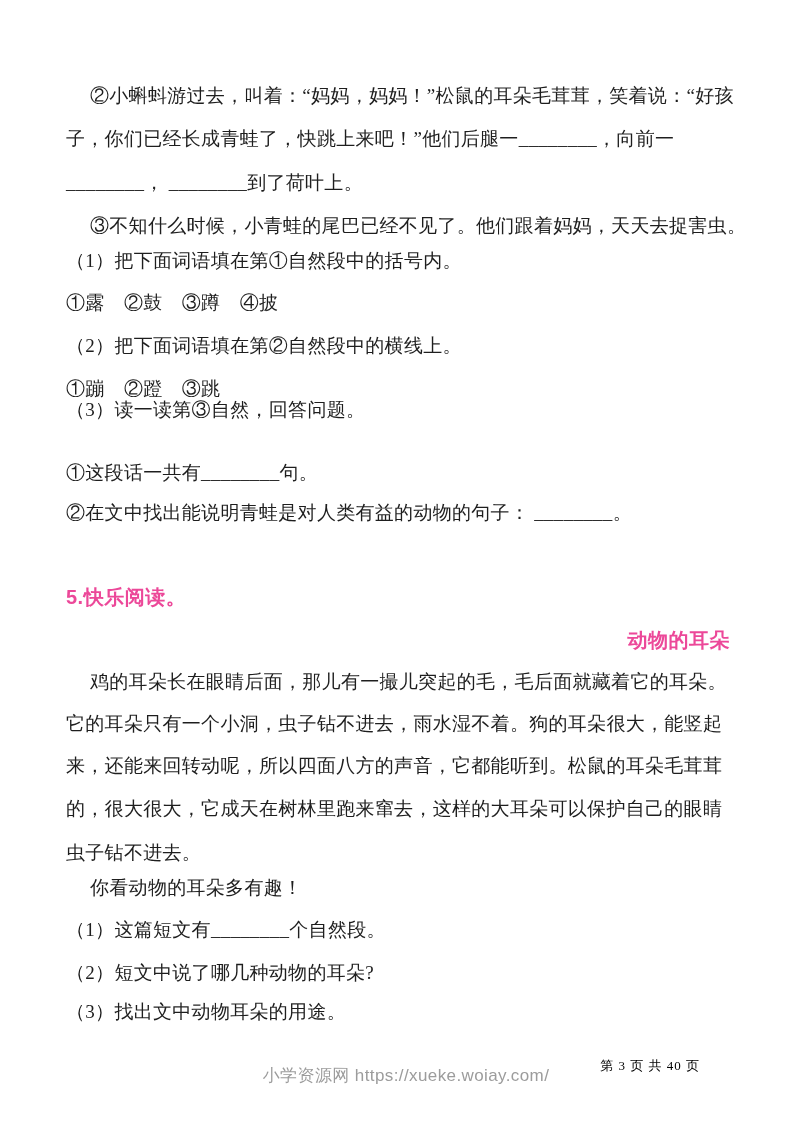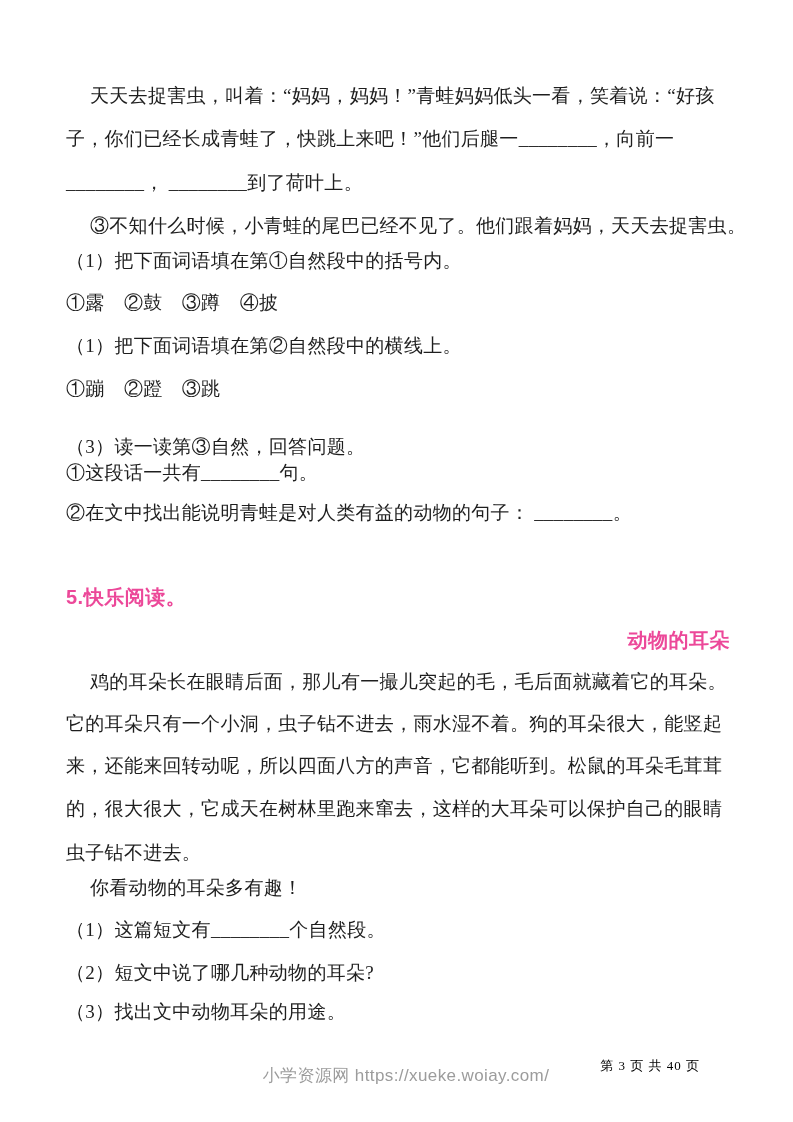--- a/index.html
+++ b/index.html
@@ -53,30 +53,30 @@
     letter-spacing: 1px;
     white-space: pre;
     margin-left: 28px;
   }
 </style>
 </head>
 <body>
 
 <div class="page">
 
-  <div class="row indent" style="top:83px">天天去捉害虫，叫着：“妈妈，妈妈！”青蛙妈妈低头一看，笑着说：“好孩</div>
+  <div class="row indent" style="top:83px">②小蝌蚪游过去，叫着：“妈妈，妈妈！”松鼠的耳朵毛茸茸，笑着说：“好孩</div>
   <div class="row" style="top:126px">子，你们已经长成青蛙了，快跳上来吧！”他们后腿一________，向前一</div>
   <div class="row" style="top:170px">________， ________到了荷叶上。</div>
   <div class="row indent" style="top:213px">③不知什么时候，小青蛙的尾巴已经不见了。他们跟着妈妈，天天去捉害虫。</div>
 
   <div class="row" style="top:248px">（1）把下面词语填在第①自然段中的括号内。</div>
   <div class="row" style="top:290px">①露　②鼓　③蹲　④披</div>
-  <div class="row" style="top:333px">（1）把下面词语填在第②自然段中的横线上。</div>
+  <div class="row" style="top:333px">（2）把下面词语填在第②自然段中的横线上。</div>
   <div class="row" style="top:376px">①蹦　②蹬　③跳</div>
-  <div class="row" style="top:434px">（3）读一读第③自然，回答问题。</div>
+  <div class="row" style="top:397px">（3）读一读第③自然，回答问题。</div>
   <div class="row" style="top:460px">①这段话一共有________句。</div>
   <div class="row" style="top:500px">②在文中找出能说明青蛙是对人类有益的动物的句子： ________。</div>
 
   <div class="row h-bold" style="top:585px">5.快乐阅读。</div>
   <div class="row h-bold centered" style="top:628px">动物的耳朵</div>
 
   <div class="row indent" style="top:669px">鸡的耳朵长在眼睛后面，那儿有一撮儿突起的毛，毛后面就藏着它的耳朵。</div>
   <div class="row" style="top:711px">它的耳朵只有一个小洞，虫子钻不进去，雨水湿不着。狗的耳朵很大，能竖起</div>
   <div class="row" style="top:753px">来，还能来回转动呢，所以四面八方的声音，它都能听到。松鼠的耳朵毛茸茸</div>
   <div class="row" style="top:796px">的，很大很大，它成天在树林里跑来窜去，这样的大耳朵可以保护自己的眼睛</div>

